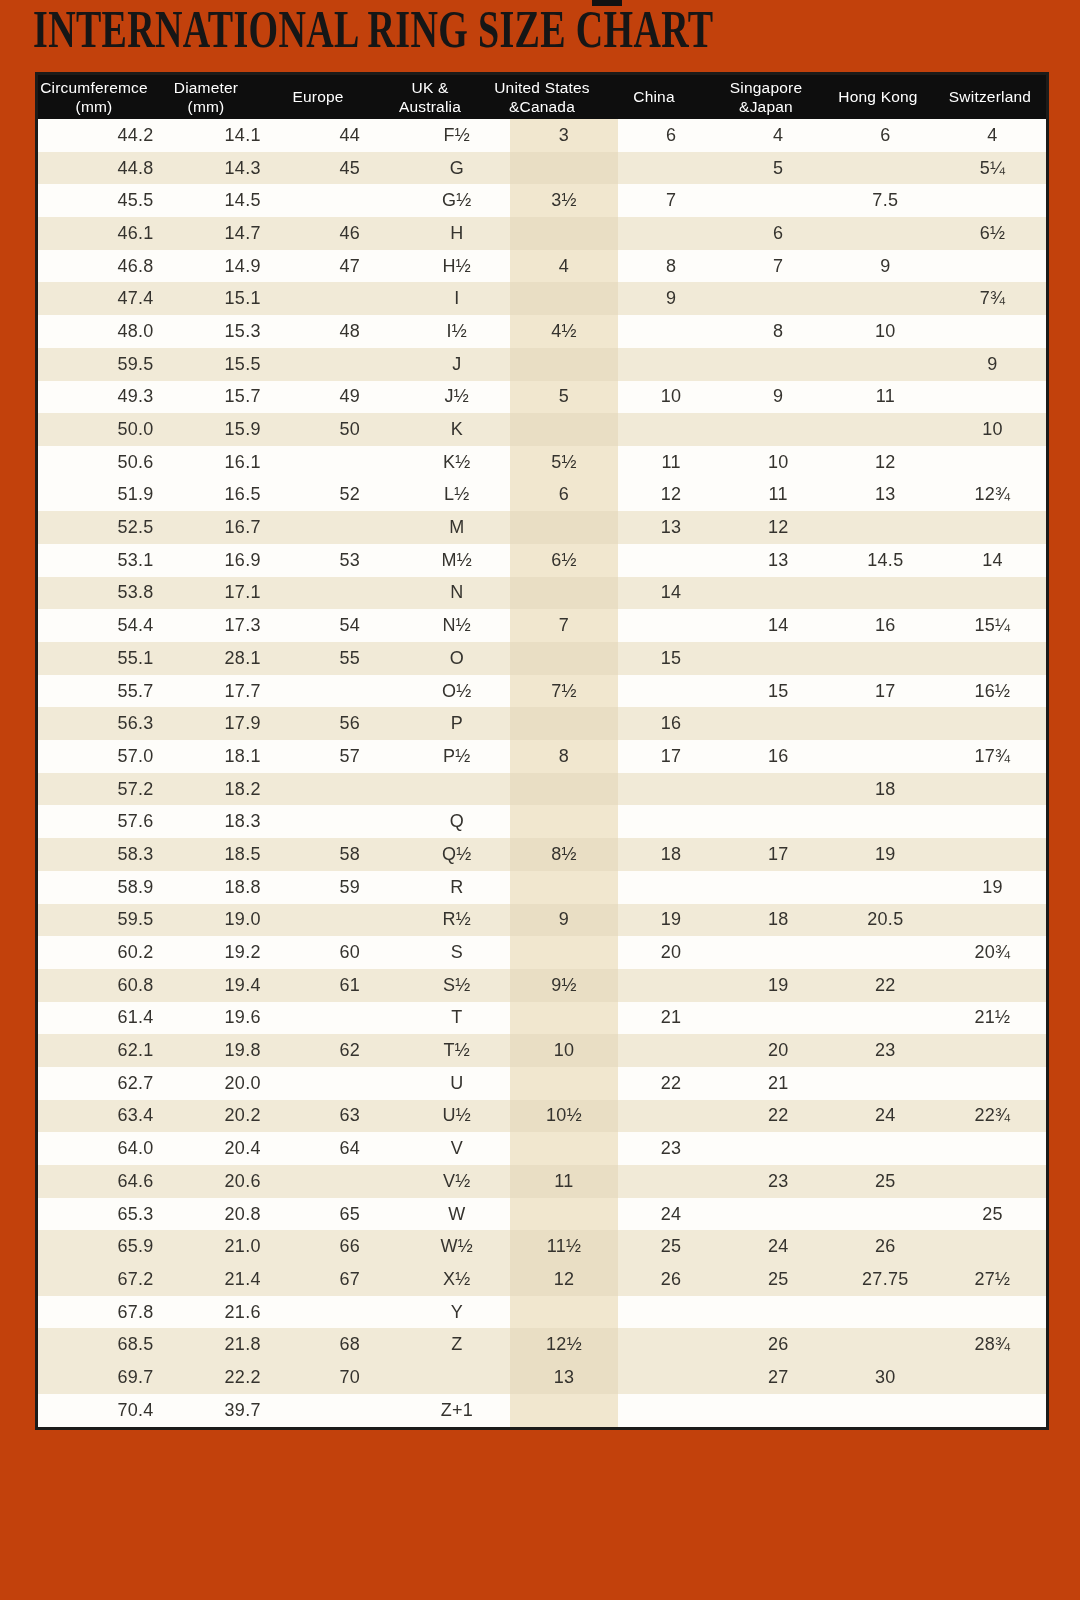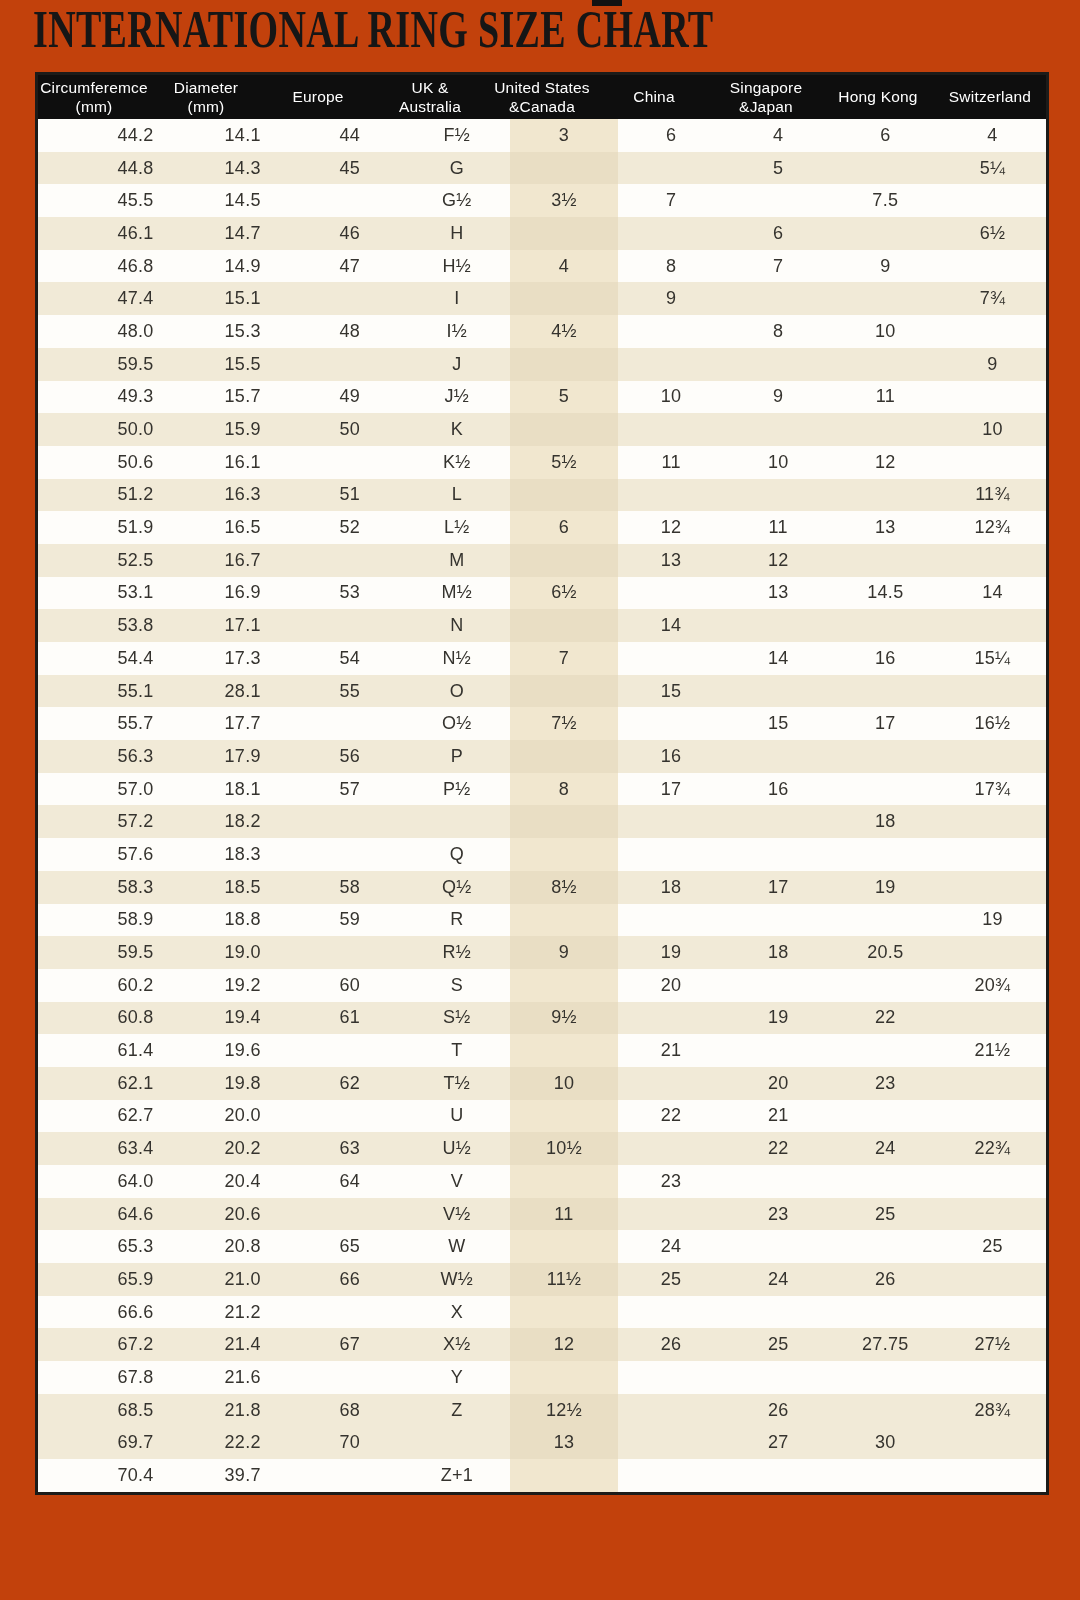--- a/index.html
+++ b/index.html
@@ -191,31 +191,20 @@
           <div class="cell">50.6</div>
           <div class="cell">16.1</div>
           <div class="cell"></div>
           <div class="cell">K½</div>
           <div class="cell us">5½</div>
           <div class="cell">11</div>
           <div class="cell">10</div>
           <div class="cell">12</div>
           <div class="cell"></div>
         </div>
-        <div class="row beige">
-          <div class="cell">51.2</div>
-          <div class="cell">16.3</div>
-          <div class="cell">51</div>
-          <div class="cell">L</div>
-          <div class="cell us"></div>
-          <div class="cell"></div>
-          <div class="cell"></div>
-          <div class="cell"></div>
-          <div class="cell">11¾</div>
-        </div>
         <div class="row white">
           <div class="cell">51.9</div>
           <div class="cell">16.5</div>
           <div class="cell">52</div>
           <div class="cell">L½</div>
           <div class="cell us">6</div>
           <div class="cell">12</div>
           <div class="cell">11</div>
           <div class="cell">13</div>
           <div class="cell">12¾</div>
@@ -466,31 +455,20 @@
           <div class="cell">65.9</div>
           <div class="cell">21.0</div>
           <div class="cell">66</div>
           <div class="cell">W½</div>
           <div class="cell us">11½</div>
           <div class="cell">25</div>
           <div class="cell">24</div>
           <div class="cell">26</div>
           <div class="cell"></div>
         </div>
-        <div class="row white">
-          <div class="cell">66.6</div>
-          <div class="cell">21.2</div>
-          <div class="cell"></div>
-          <div class="cell">X</div>
-          <div class="cell us"></div>
-          <div class="cell"></div>
-          <div class="cell"></div>
-          <div class="cell"></div>
-          <div class="cell"></div>
-        </div>
         <div class="row beige">
           <div class="cell">67.2</div>
           <div class="cell">21.4</div>
           <div class="cell">67</div>
           <div class="cell">X½</div>
           <div class="cell us">12</div>
           <div class="cell">26</div>
           <div class="cell">25</div>
           <div class="cell">27.75</div>
           <div class="cell">27½</div>

